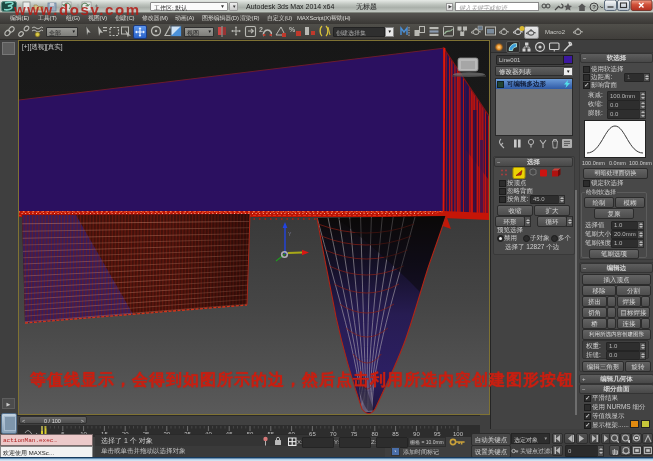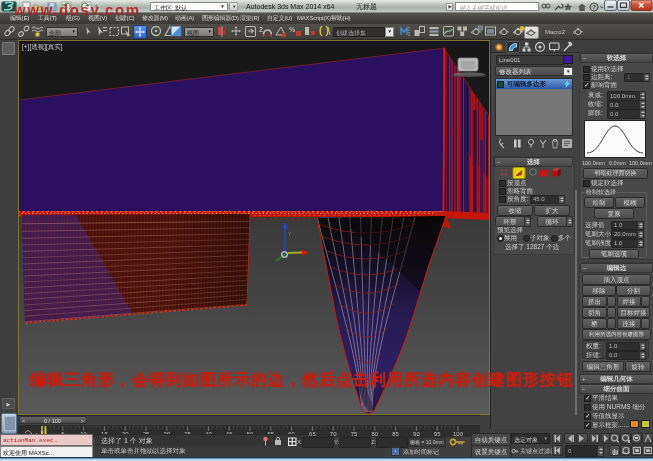--- a/index.html
+++ b/index.html
@@ -909,12 +909,12 @@
       <rect x="3.2" y="3.2" width="3.6" height="2.6" fill="#c8c8c8"></rect>
     </svg>
   </div>
 <div class="abs" style="left:642px;top:445px;width:11px;height:11px;background:linear-gradient(#525252,#414141);border:1px solid #2e2e2e;border-radius:2px;box-sizing:border-box;">
     <svg width="9" height="9" viewBox="0 0 9 9" style="position:absolute;left:0;top:0;">
       <rect x="1.5" y="1.5" width="7" height="6" fill="none" stroke="#b4b4b4" stroke-width="1.1"></rect>
       <rect x="3.2" y="3.2" width="3.6" height="2.6" fill="#c8c8c8"></rect>
     </svg>
   </div>
 <div class="abs" id="winborder"></div>
-<div class="t" style="left:30px;top:372px;font-size:16px;font-weight:bold;color:#c81e10;z-index:60;letter-spacing:1px;text-shadow:0 0 1px rgba(200,30,16,0.9);">编辑三角形，会得到如图所示的边，然后点击利用所选内容创建图形按钮</div>
+<div class="t" style="left:30px;top:372px;font-size:16px;font-weight:bold;color:#c81e10;z-index:60;letter-spacing:1px;text-shadow:0 0 1px rgba(200,30,16,0.9);">等值线显示，会得到如图所示的边，然后点击利用所选内容创建图形按钮</div>
 </body></html>

